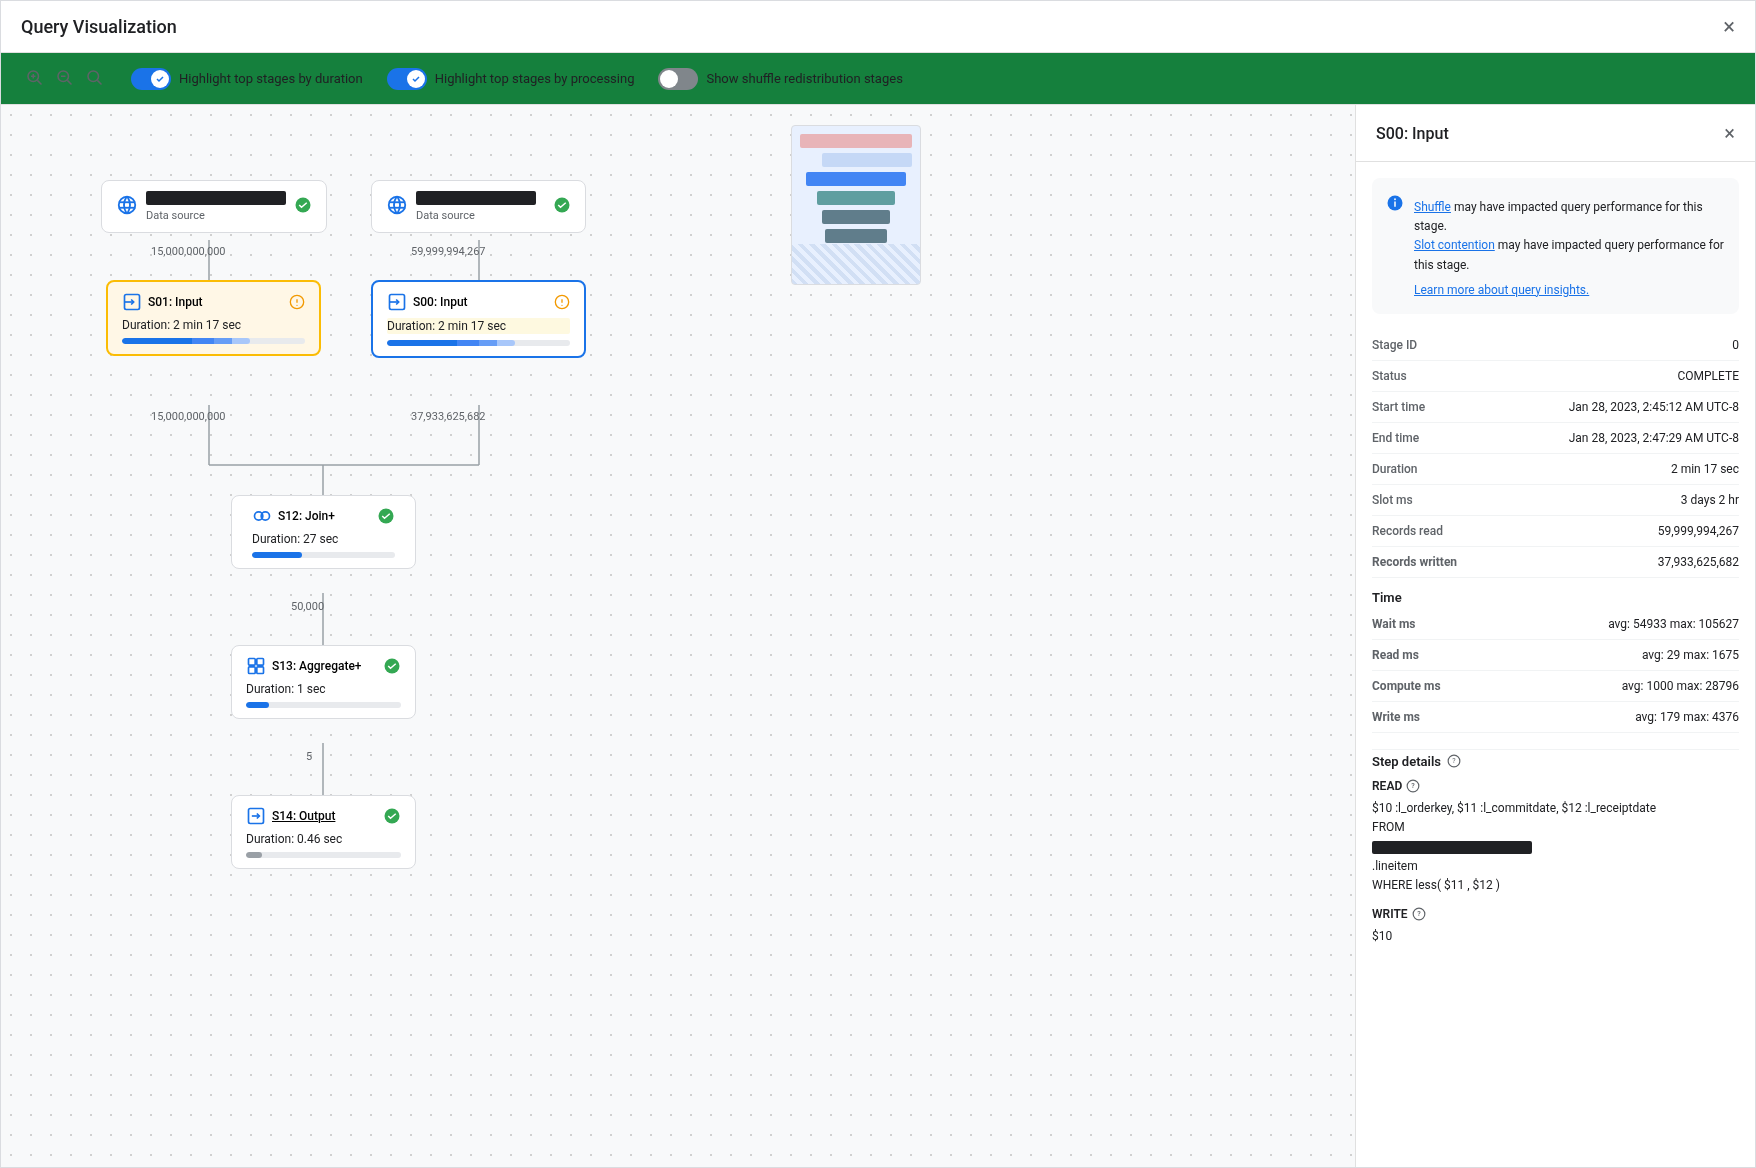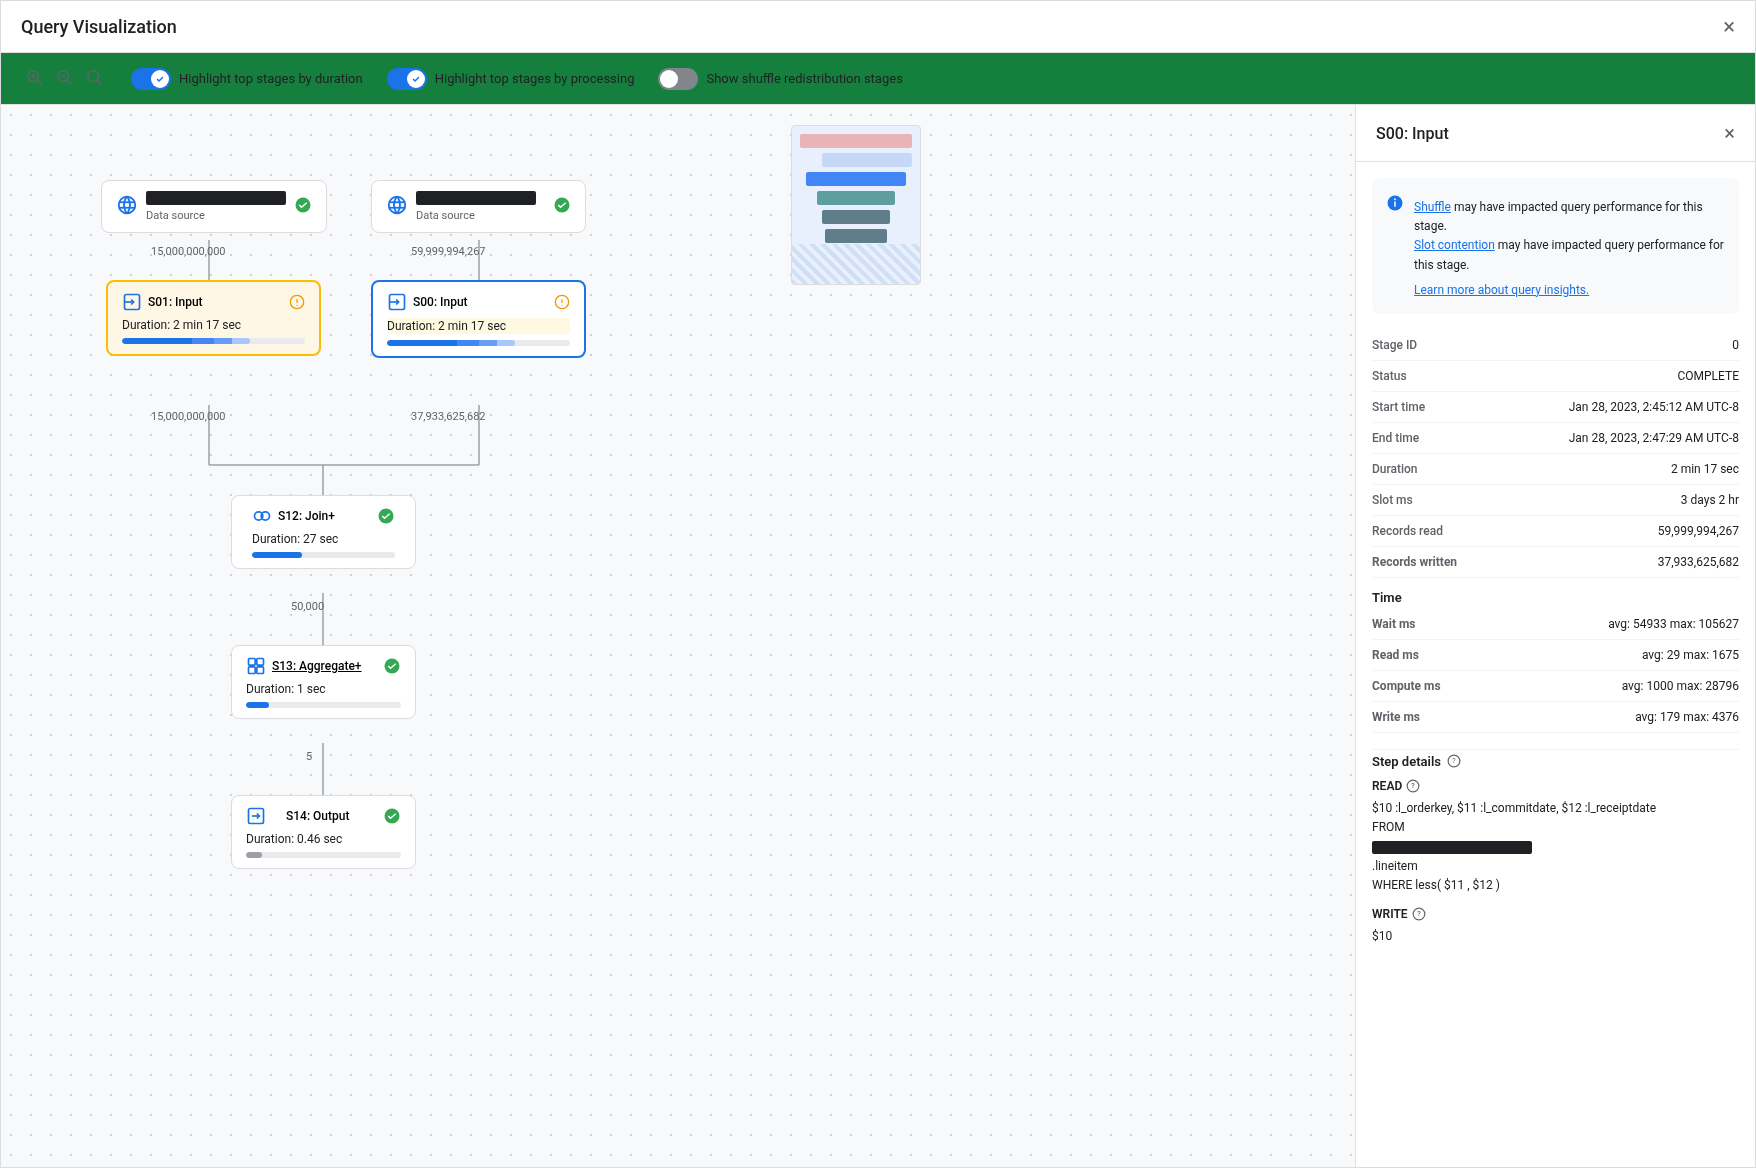--- a/index.html
+++ b/index.html
@@ -296,21 +296,21 @@
                 <polyline points="7,12 10,15 17,9" fill="none" stroke="#fff" stroke-width="2"></polyline>
               </svg>
           </div>
           <div style="font-size:12px; color:#202124; margin-bottom:6px;">Duration: 27 sec</div>
           <div style="height:6px; background:#e8eaed; border-radius:3px; overflow:hidden;">
             <div style="height:100%; width:35%; background:#1a73e8; border-radius:3px;"></div>
           </div>
         </div>
 
         <div style="position:absolute; left:230px; top:540px; width:185px; background:#fff; border:1px solid #dadce0; border-radius:8px; padding:10px 14px;">
-          <div style="display:flex; align-items:center; justify-content:space-between; margin-bottom:6px;text-decoration:underline;">
+          <div style="display:flex; align-items:center; justify-content:space-between; margin-bottom:6px;">
             <div style="display:flex; align-items:center; gap:6px;">
               <svg width="20" height="20" viewBox="0 0 24 24" fill="none" stroke="#1a73e8" stroke-width="2">
                   <rect x="3" y="3" width="8" height="8" rx="1"></rect>
                   <rect x="13" y="3" width="8" height="8" rx="1"></rect>
                   <rect x="3" y="13" width="8" height="8" rx="1"></rect>
                   <rect x="13" y="13" width="8" height="8" rx="1"></rect>
                 </svg>
               <span style="font-size:12px; font-weight:500;">S13: Aggregate+</span>
             </div>
             <svg width="18" height="18" viewBox="0 0 24 24">
@@ -319,21 +319,21 @@
               </svg>
           </div>
           <div style="font-size:12px; color:#202124; margin-bottom:6px;">Duration: 1 sec</div>
           <div style="height:6px; background:#e8eaed; border-radius:3px; overflow:hidden;">
             <div style="height:100%; width:15%; background:#1a73e8; border-radius:3px;"></div>
           </div>
         </div>
 
         <div style="position:absolute; left:230px; top:690px; width:185px; background:#fff; border:1px solid #dadce0; border-radius:8px; padding:10px 14px;">
           <div style="display:flex; align-items:center; justify-content:space-between; margin-bottom:6px;">
-            <div style="display:flex; align-items:center; gap:20px;">
+            <div style="display:flex; align-items:center; gap:6px;text-decoration:underline;">
               <svg width="20" height="20" viewBox="0 0 24 24" fill="none" stroke="#1a73e8" stroke-width="2">
                   <rect x="3" y="3" width="18" height="18" rx="2"></rect>
                   <polyline points="13,9 16,12 13,15"></polyline>
                   <line x1="16" y1="12" x2="7" y2="12"></line>
                 </svg>
               <span style="font-size:12px; font-weight:500;">S14: Output</span>
             </div>
             <svg width="18" height="18" viewBox="0 0 24 24">
                 <circle cx="12" cy="12" r="10" fill="#34a853"></circle>
                 <polyline points="7,12 10,15 17,9" fill="none" stroke="#fff" stroke-width="2"></polyline>

